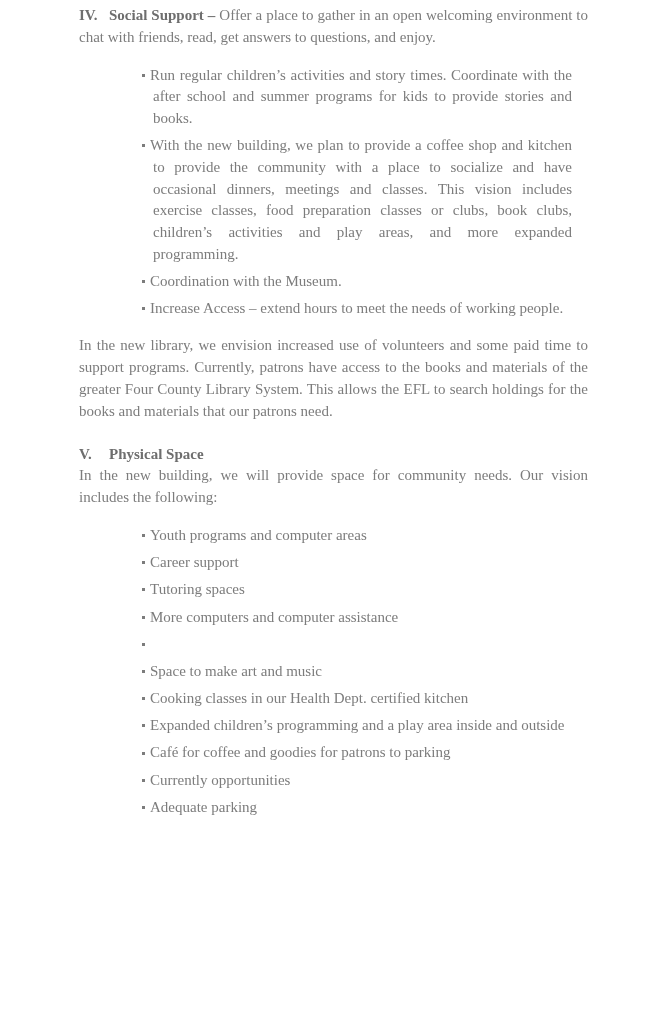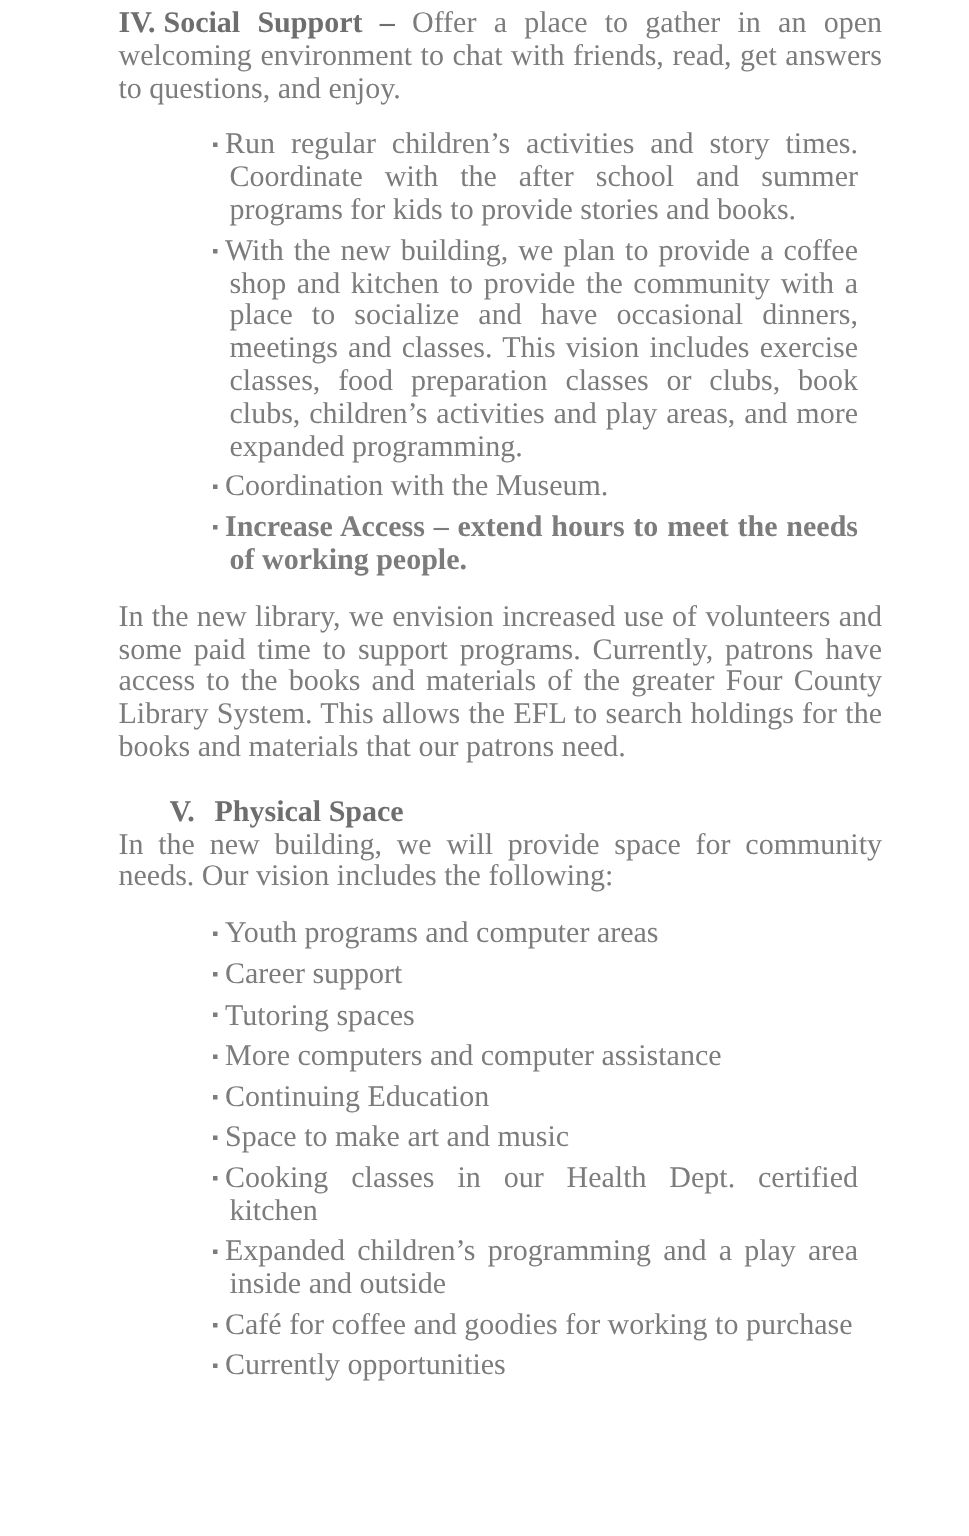--- a/index.html
+++ b/index.html
@@ -1,40 +1,40 @@
 <!DOCTYPE html>
 <html><head>
 <meta charset="utf-8">
 <style>
   html, body { margin: 0; padding: 0; background: #ffffff; }
   body { width: 646px; height: 1024px; overflow: hidden; position: relative; }
   .page {
     position: absolute; left: 79px; top: 5px; width: 509px;
     font-family: "Liberation Serif", "DejaVu Serif", serif;
-    font-size: 20px; line-height: 21.8px; color: #7c7c7c;
+    font-size: 15px; line-height: 21.8px; color: #7c7c7c;
   }
   .para { margin: 0; text-align: justify; }
   .heading-num { font-weight: bold; color: #6e6e6e; display: inline-block; width: 30px; }
   .heading-title { font-weight: bold; color: #6e6e6e; }
   .heading-dash { font-weight: bold; color: #6e6e6e; }
   ul.bullets { list-style: none; margin: 16px; padding: 0; }
   ul.bullets li {
     position: relative; padding-left: 58px; text-indent: -11px;
     text-align: justify;
   }
   ul.bullets li .dot {
     display: inline-block; width: 3px; height: 3px; background: #7c7c7c;
     vertical-align: middle; margin-right: 5px; position: relative; top: -1px;
     text-indent: 0;
   }
   .s4-list { margin-top: 20px; }
   .s4-list li { margin-bottom: 5px; }
-  .s4-list li:last-child { margin-bottom: 0; font-weight: bold; }
+  .s4-list li:last-child { margin-bottom: 0; }
   .s4-closing { margin-top: 5px; }
-  .s5-head { margin-top: 21px; margin-left: 34px; }
+  .s5-head { margin-top: 21px; }
   .s5-list { margin-top: 6px; }
   .s5-list li { margin-bottom: 5.4px; }
 </style>
 </head>
 <body>
 
 <div class="page">
 
   <p class="para">
     <span class="heading-num">IV.</span><span class="heading-title">Social Support</span><span class="heading-dash"> – </span><span>Offer a place to gather in an open welcoming environment to chat with friends, read, get answers to questions, and enjoy.</span>
@@ -52,21 +52,22 @@
   <p class="para s5-head">
     <span class="heading-num">V.</span><span class="heading-title">Physical Space</span>
   </p>
   <p class="para">In the new building, we will provide space for community needs. Our vision includes the following:</p>
 
   <ul class="bullets s5-list">
     <li><span class="dot"></span><span>Youth programs and computer areas</span></li>
     <li><span class="dot"></span><span>Career support</span></li>
     <li><span class="dot"></span><span>Tutoring spaces</span></li>
     <li><span class="dot"></span><span>More computers and computer assistance</span></li>
-    <li><span class="dot"></span><span>Continuing Education</span></li>
+    <li><span class="dot"></span></li>
     <li><span class="dot"></span><span>Space to make art and music</span></li>
     <li><span class="dot"></span><span>Cooking classes in our Health Dept. certified kitchen</span></li>
     <li><span class="dot"></span><span>Expanded children’s programming and a play area inside and outside</span></li>
-    <li><span class="dot"></span><span>Café for coffee and goodies for working to purchase</span></li>
+    <li><span class="dot"></span><span>Café for coffee and goodies for patrons to parking</span></li>
     <li><span class="dot"></span><span>Currently opportunities</span></li>
+    <li><span class="dot"></span><span>Adequate parking</span></li>
   </ul>
 
 </div>
 
 </body></html>

